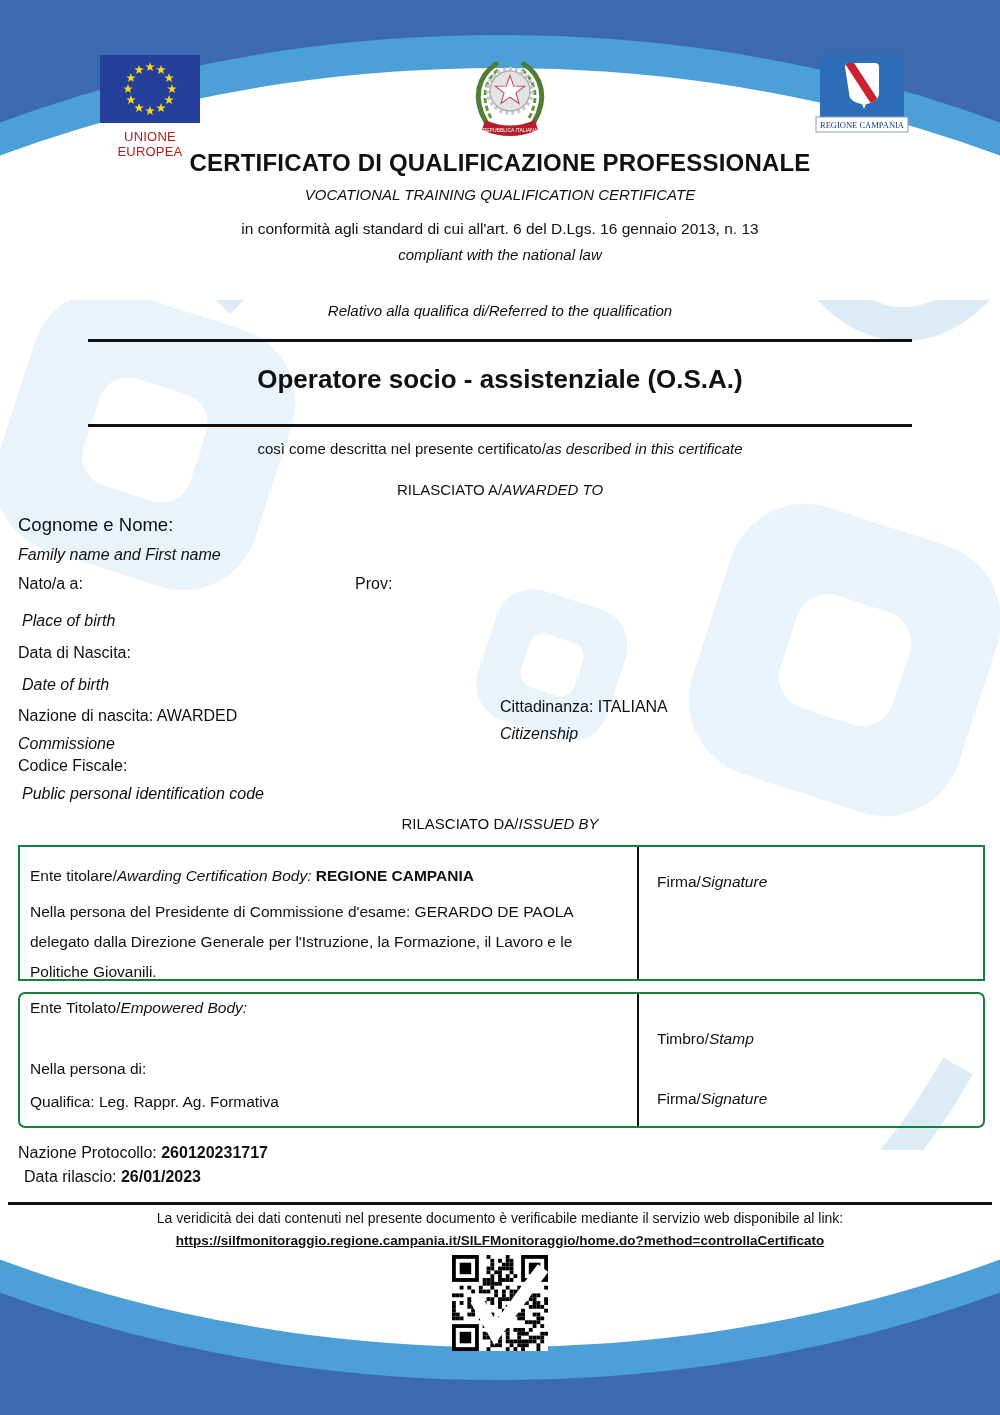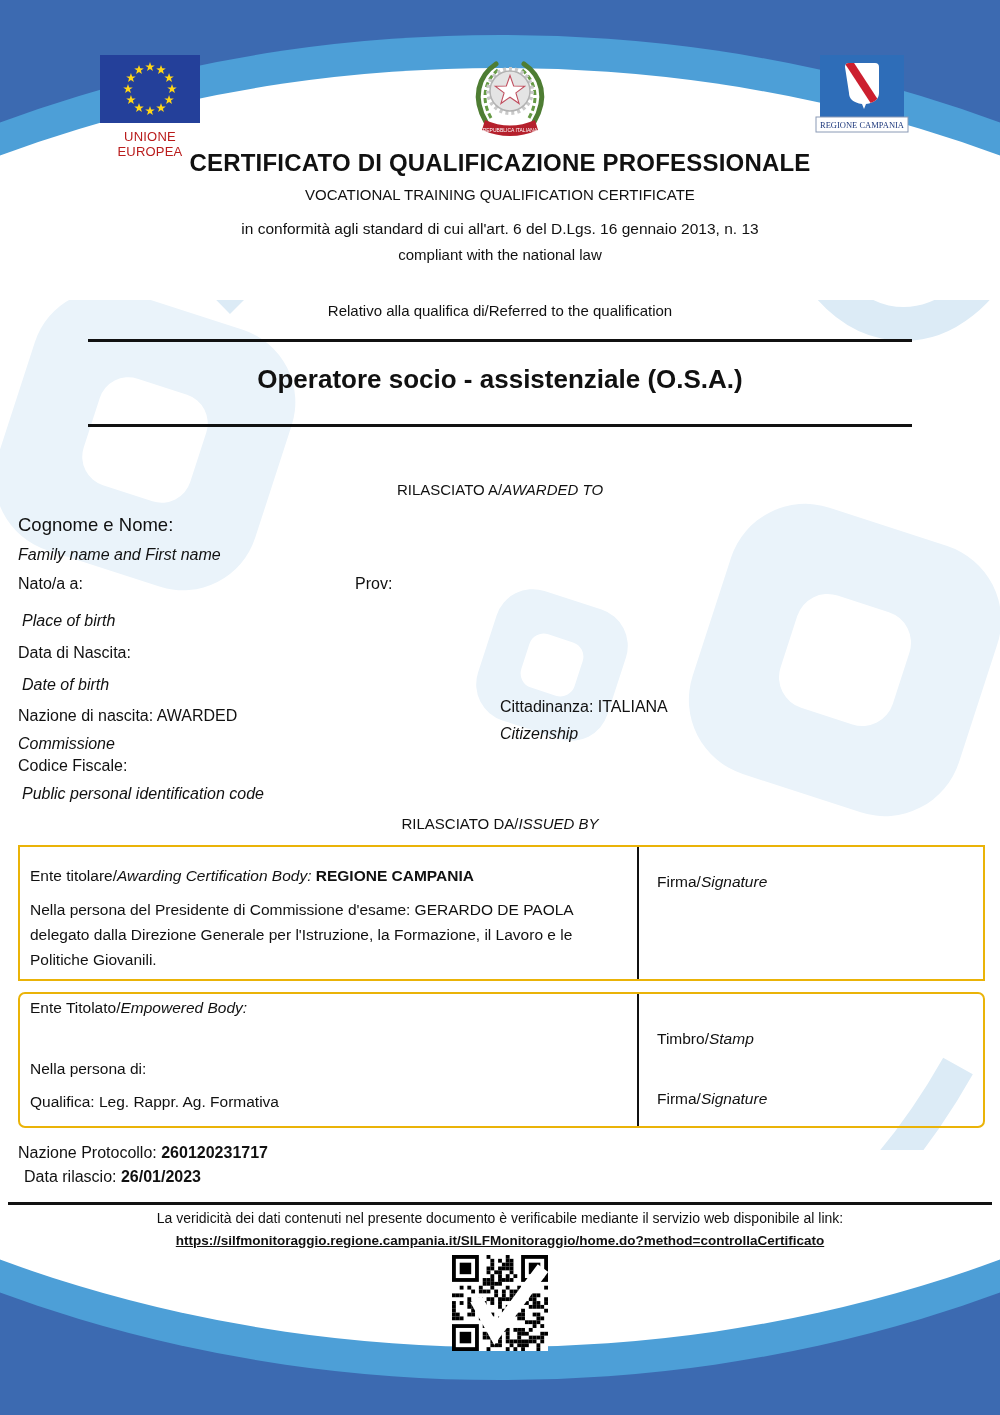--- a/index.html
+++ b/index.html
@@ -4,34 +4,34 @@
 <style>
   html,body{margin:0;padding:0;background:#fff;}
   .page{
     position:relative;width:1000px;height:1415px;overflow:hidden;background:#fff;
     font-family:"Liberation Sans","DejaVu Sans",sans-serif;color:#111;
   }
   .abs{position:absolute;}
   .ctr{left:0;right:0;text-align:center;}
   .bg{position:absolute;left:0;top:0;pointer-events:none;}
   .title{font-size:24px;font-weight:bold;letter-spacing:.2px;}
-  .sub-it{font-size:15px;}
+  .sub-it{font-size:15px;font-style:italic;}
   .law1{font-size:15.5px;}
   .qualname{font-size:26px;font-weight:bold;}
   .t15{font-size:15px;}
   .t16{font-size:16px;}
   .lbl{font-size:16px;}
   .lbl-big{font-size:18.5px;}
   .it{font-style:italic;}
   .b{font-weight:bold;}
   .hline{background:#111;height:3px;}
-  .box{border:2px solid #eab308;}
+  .box{border:2px solid #15803d;}
   .box .divider{position:absolute;top:0;bottom:0;width:2px;background:#111;}
   .boxtext{font-size:15.5px;}
-  .para{line-height:25px;}
+  .para{line-height:30px;}
   .proto{font-size:16px;}
   .foot{font-size:14px;}
   .footurl{font-size:13.5px;font-weight:bold;text-decoration:underline;color:#111;}
   .logo-label{font-size:13px;font-weight:normal;color:#b91c1c;letter-spacing:.2px;}
 </style>
 </head>
 <body>
 
 <div class="page">
 
@@ -134,20 +134,23 @@
 
   <div class="abs ctr title" style="top:149px;">CERTIFICATO DI QUALIFICAZIONE PROFESSIONALE</div>
   <div class="abs ctr sub-it" style="top:186px;">VOCATIONAL TRAINING QUALIFICATION CERTIFICATE</div>
   <div class="abs ctr law1" style="top:220px;">in conformità agli standard di cui all'art. 6 del D.Lgs. 16 gennaio 2013, n. 13</div>
   <div class="abs ctr sub-it" style="top:246px;">compliant with the national law</div>
 
   <div class="abs ctr sub-it" style="top:302px;">Relativo alla qualifica di/Referred to the qualification</div>
   <div class="abs hline" style="top:339px;left:88px;width:824px;"></div>
   <div class="abs ctr qualname" style="top:364px;">Operatore socio - assistenziale (O.S.A.)</div>
   <div class="abs hline" style="top:424px;left:88px;width:824px;"></div>
+  <div class="abs ctr t15" style="top:440px;">
+    <span>così come descritta nel presente certificato/</span><span class="it">as described in this certificate</span>
+  </div>
 
   <div class="abs ctr t15" style="top:481px;">
     <span>RILASCIATO A/</span><span class="it">AWARDED TO</span>
   </div>
 
   <div class="abs lbl-big" style="left:18px;top:514px;">Cognome e Nome:</div>
   <div class="abs t16 it" style="left:18px;top:546px;">Family name and First name</div>
 
   <div class="abs lbl" style="left:18px;top:575px;">Nato/a a:</div>
   <div class="abs lbl" style="left:355px;top:575px;">Prov:</div>

